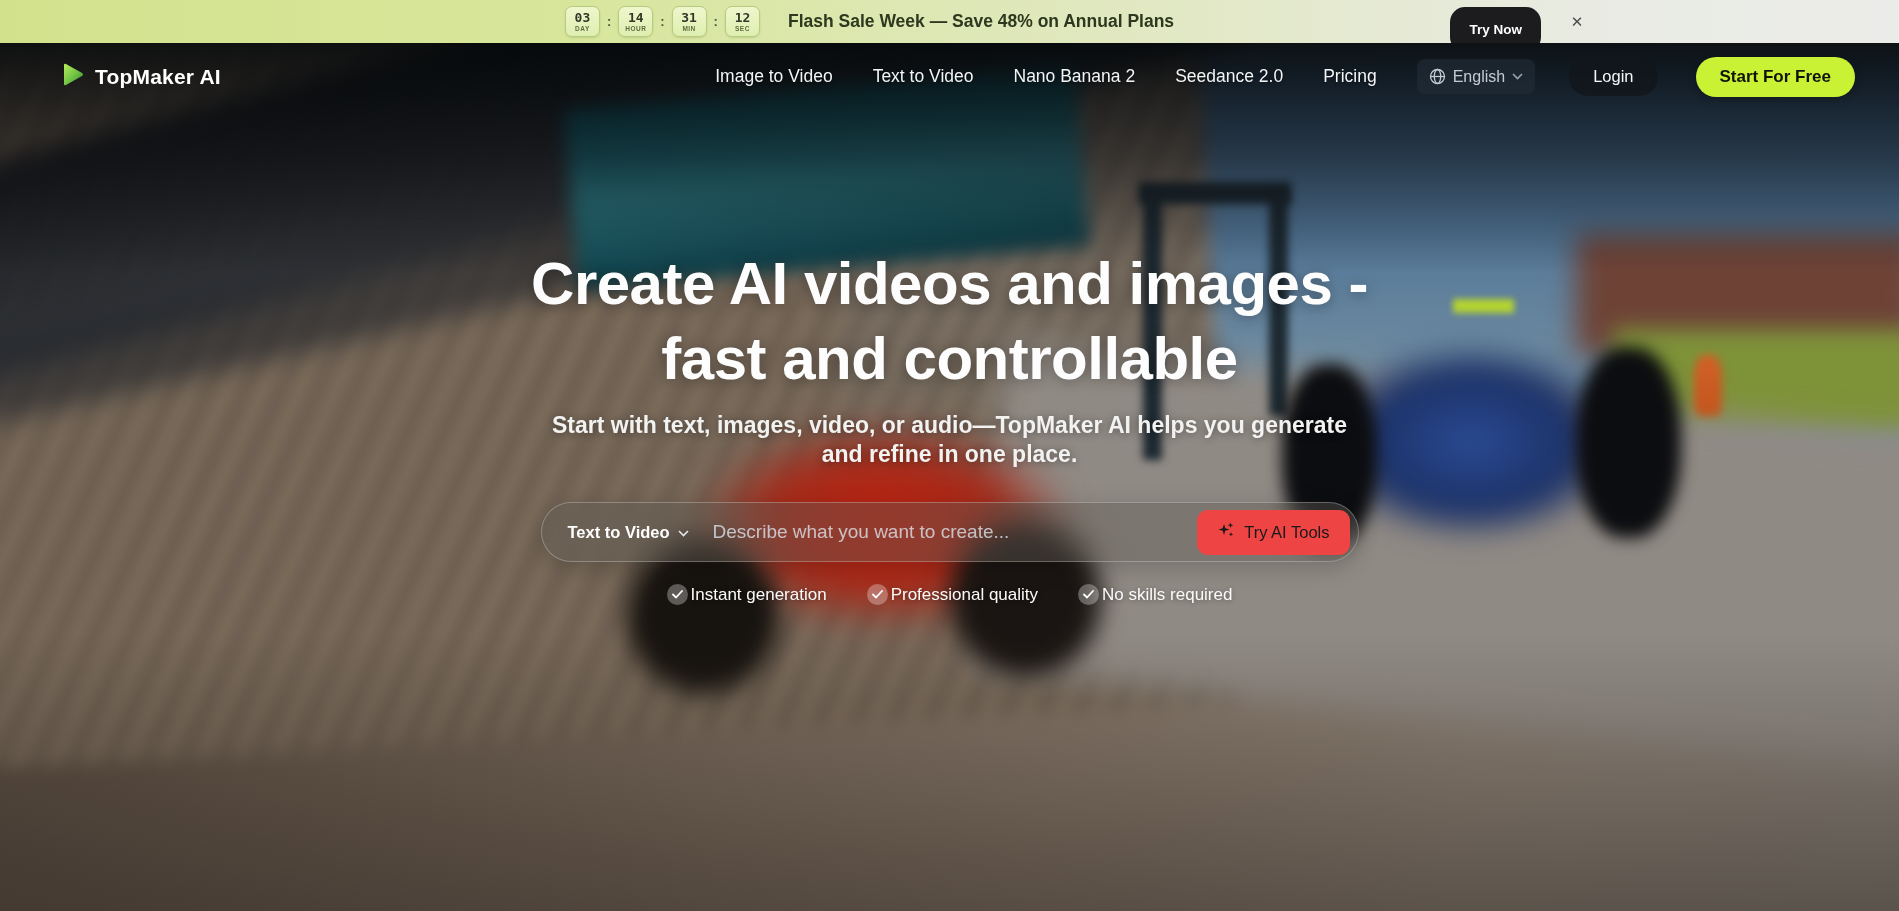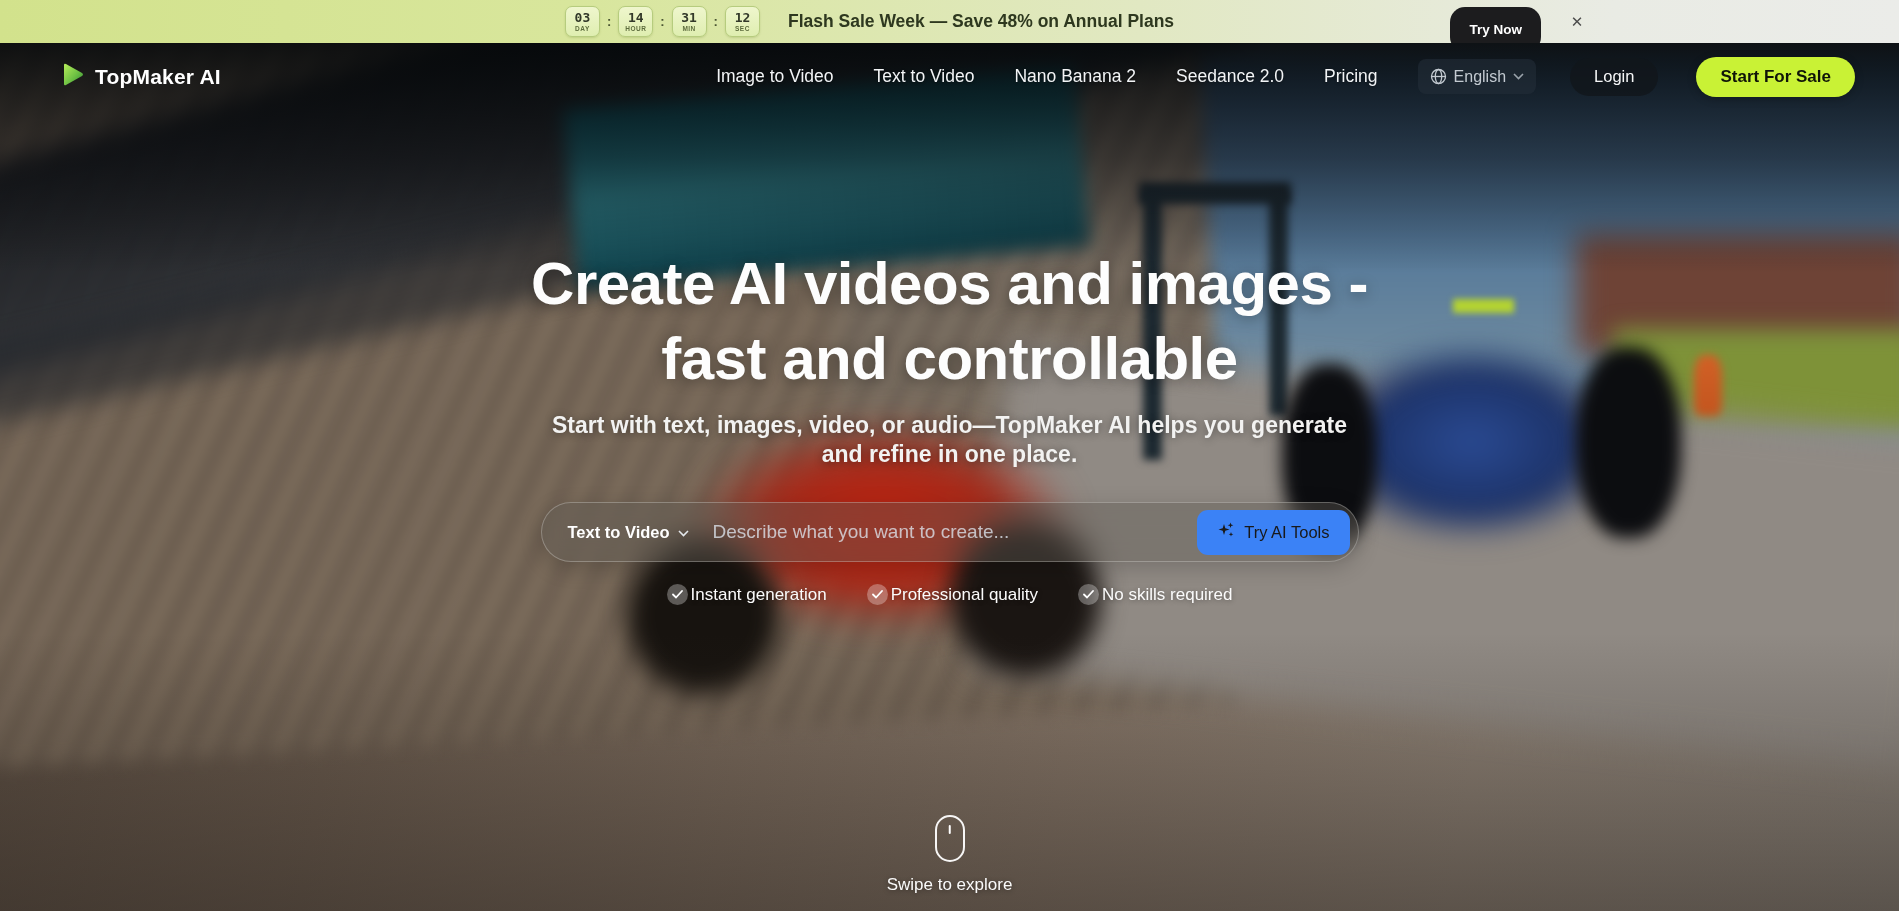--- a/index.html
+++ b/index.html
@@ -101,21 +101,21 @@
   }
   .mode-select { display: flex; align-items: center; gap: 8px; padding-left: 26px; cursor: pointer; flex-shrink: 0; }
   .mode-label { font-size: 16.5px; font-weight: 600; color: #fff; }
   .prompt-input {
     flex: 1; margin-left: 24px; background: transparent; border: none; outline: none;
     font-size: 19px; color: #fff; font-family: "Liberation Sans", sans-serif;
   }
   .prompt-input::placeholder { color: rgba(222,230,238,.78); }
   .tools-btn {
     margin-right: 8px; height: 45px; padding: 0 20px; border: none; border-radius: 11px;
-    background: #3b82f6; color: #191919; font-size: 16.5px; font-weight: 500; cursor: pointer;
+    background: #ef4444; color: #191919; font-size: 16.5px; font-weight: 500; cursor: pointer;
     display: flex; align-items: center; gap: 9px; font-family: "Liberation Sans", sans-serif; flex-shrink: 0;
   }
   .features { margin-top: 22px; display: flex; justify-content: center; align-items: center; gap: 40px; }
   .feature { display: flex; align-items: center; gap: 3px; }
   .check-circle {
     width: 21px; height: 21px; border-radius: 50%; background: rgba(255,255,255,.3);
     display: flex; align-items: center; justify-content: center;
   }
   .feature-label { font-size: 17px; color: #fbfbfb; text-shadow: 0 1px 5px rgba(0,0,0,.35); }
 
@@ -216,21 +216,21 @@
         </svg>
       </span>
       <span class="lang-label">English</span>
       <span>
         <svg width="11" height="7" viewBox="0 0 11 7" fill="none" stroke="#9aa3ab" stroke-width="1.6">
           <polyline points="1,1 5.5,5.5 10,1"></polyline>
         </svg>
       </span>
     </div>
     <button class="login-btn">Login</button>
-    <button class="start-btn">Start For Sale</button>
+    <button class="start-btn">Start For Free</button>
   </div>
 
   <div class="content">
     <h1 class="headline">
       <span>Create AI videos and images -</span><br>
       <span>fast and controllable</span>
     </h1>
     <div class="subtitle">
       <span>Start with text, images, video, or audio—TopMaker AI helps you generate</span><br>
       <span>and refine in one place.</span>
@@ -279,19 +279,13 @@
         <span class="check-circle">
           <svg width="11" height="9" viewBox="0 0 11 9" fill="none" stroke="#fff" stroke-width="1.8" stroke-linecap="round">
             <polyline points="1,4.5 4,7.5 10,1"></polyline>
           </svg>
         </span>
         <span class="feature-label">No skills required</span>
       </div>
     </div>
   </div>
 
-  <div class="swipe">
-    <div class="mouse">
-      <div class="mouse-wheel"></div>
-    </div>
-    <div class="swipe-label">Swipe to explore</div>
-  </div>
 </div>
 
 </body></html>

